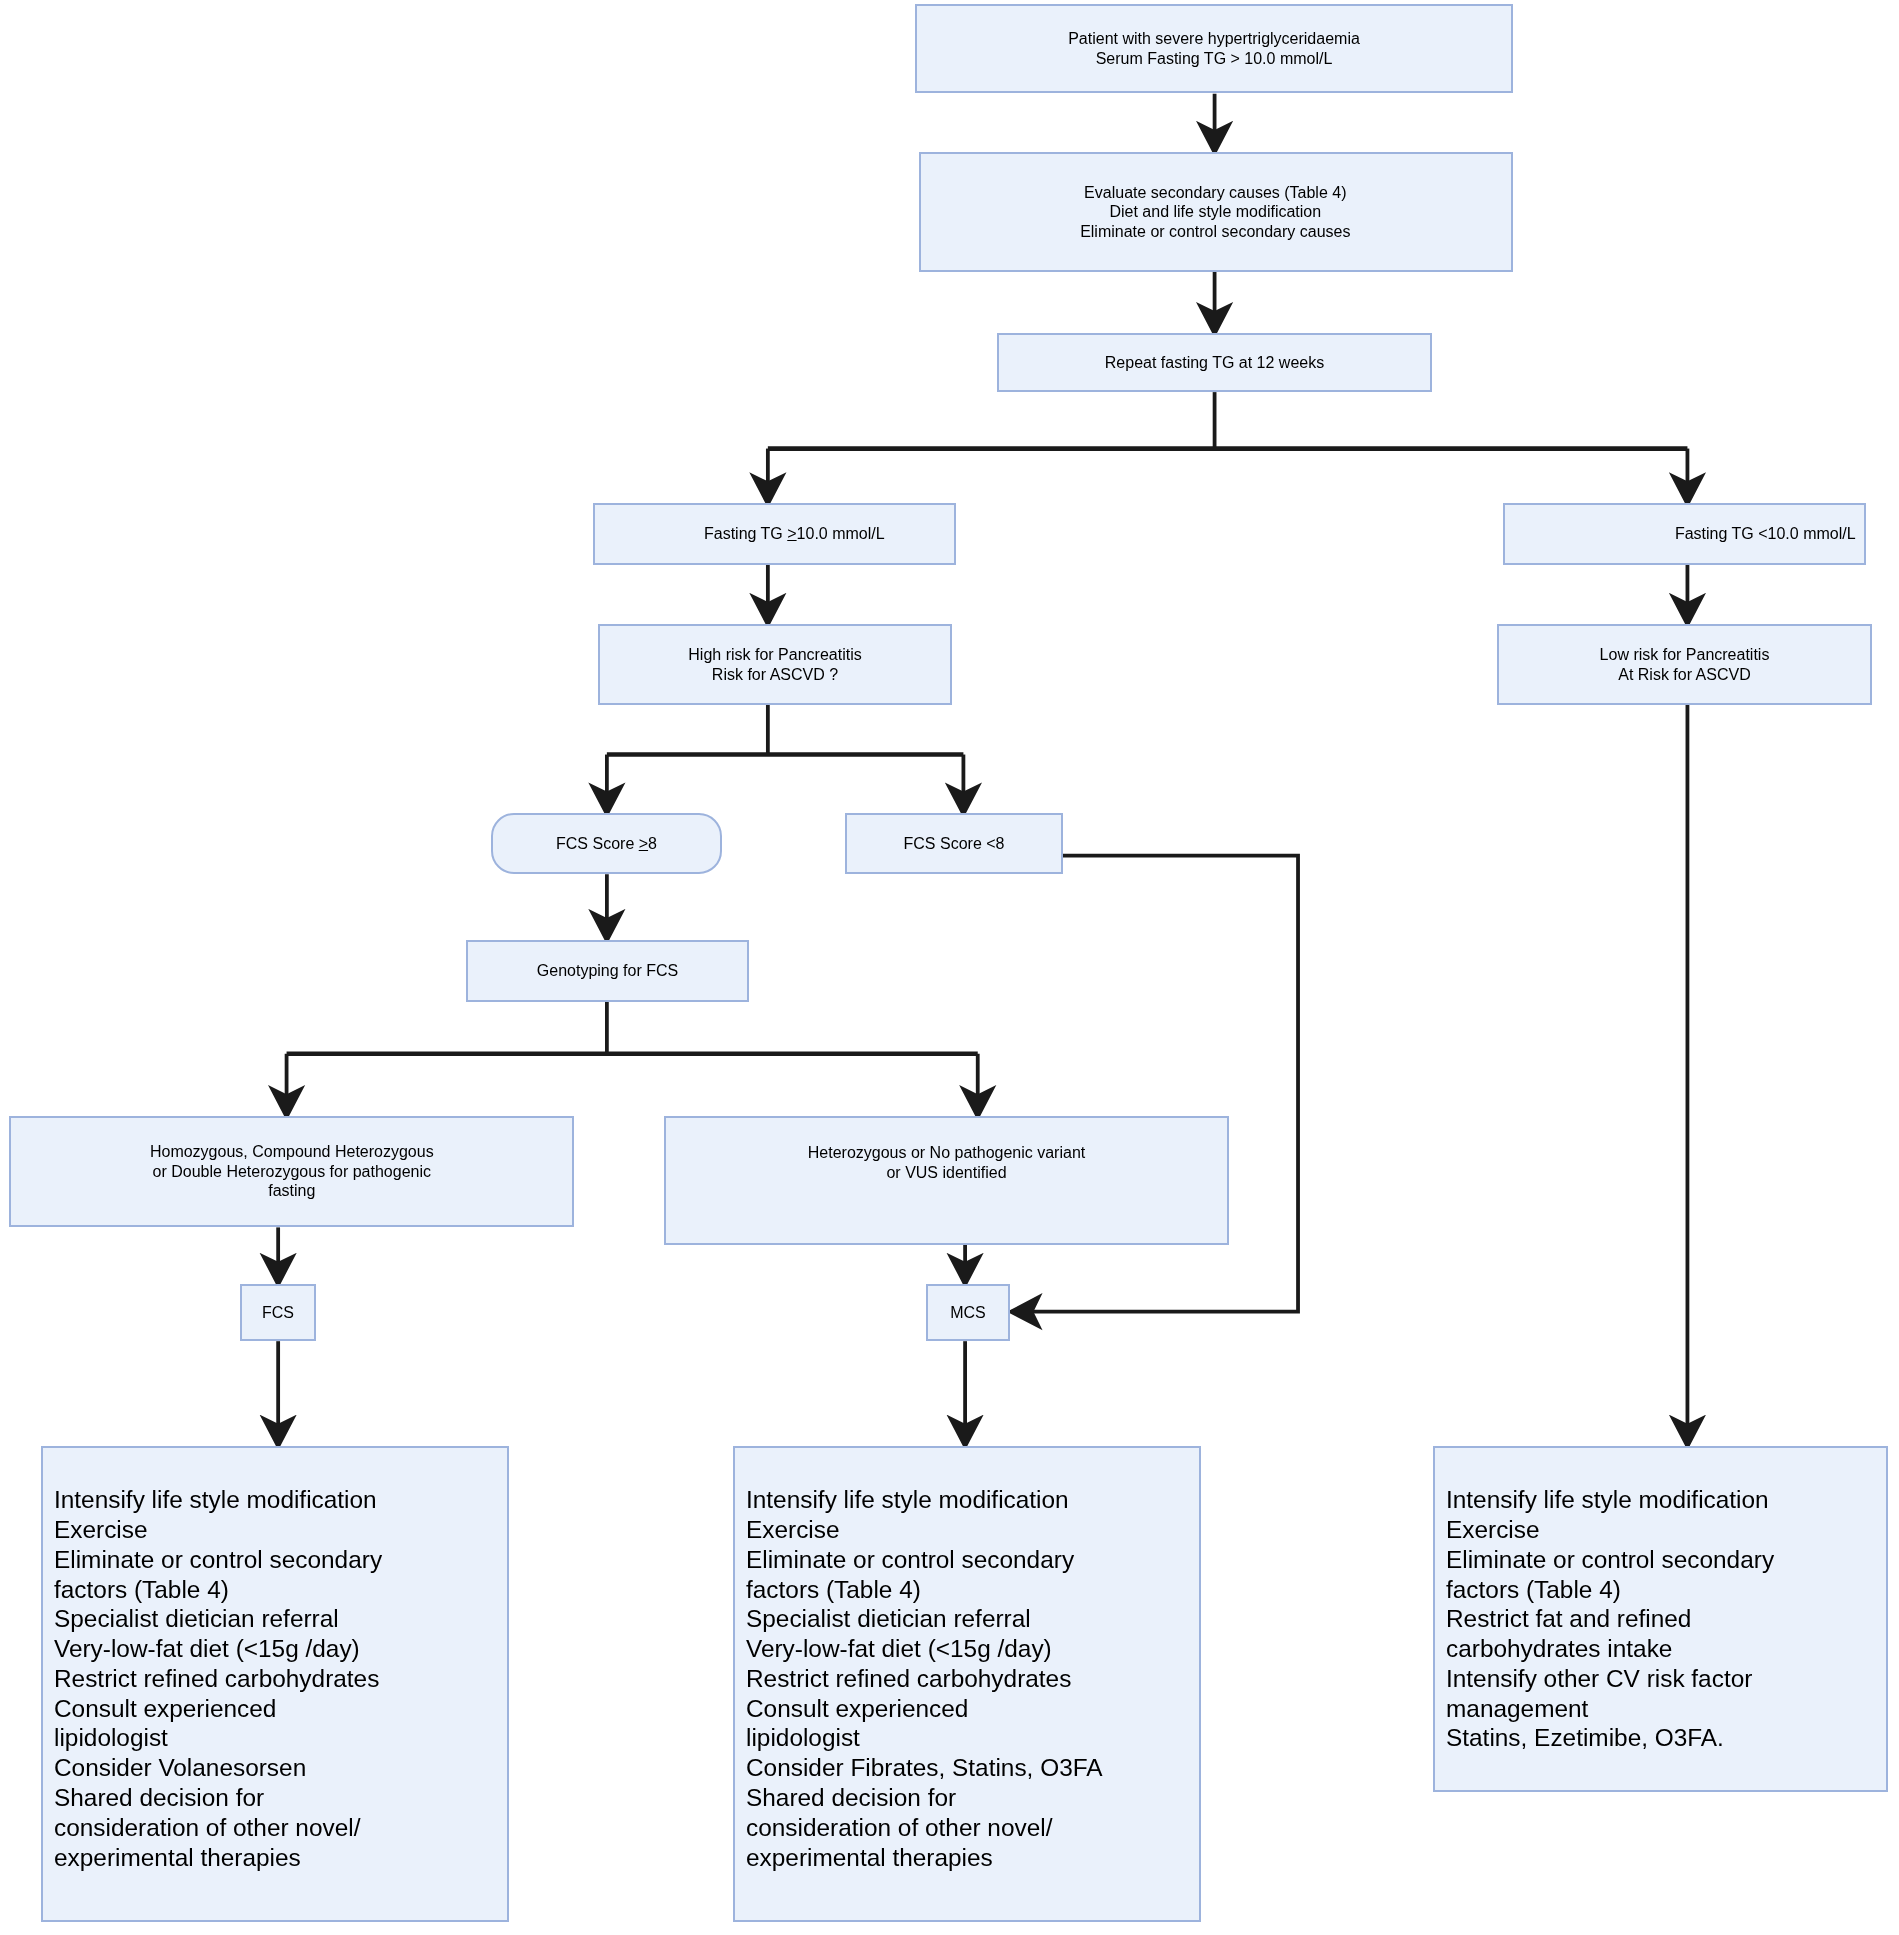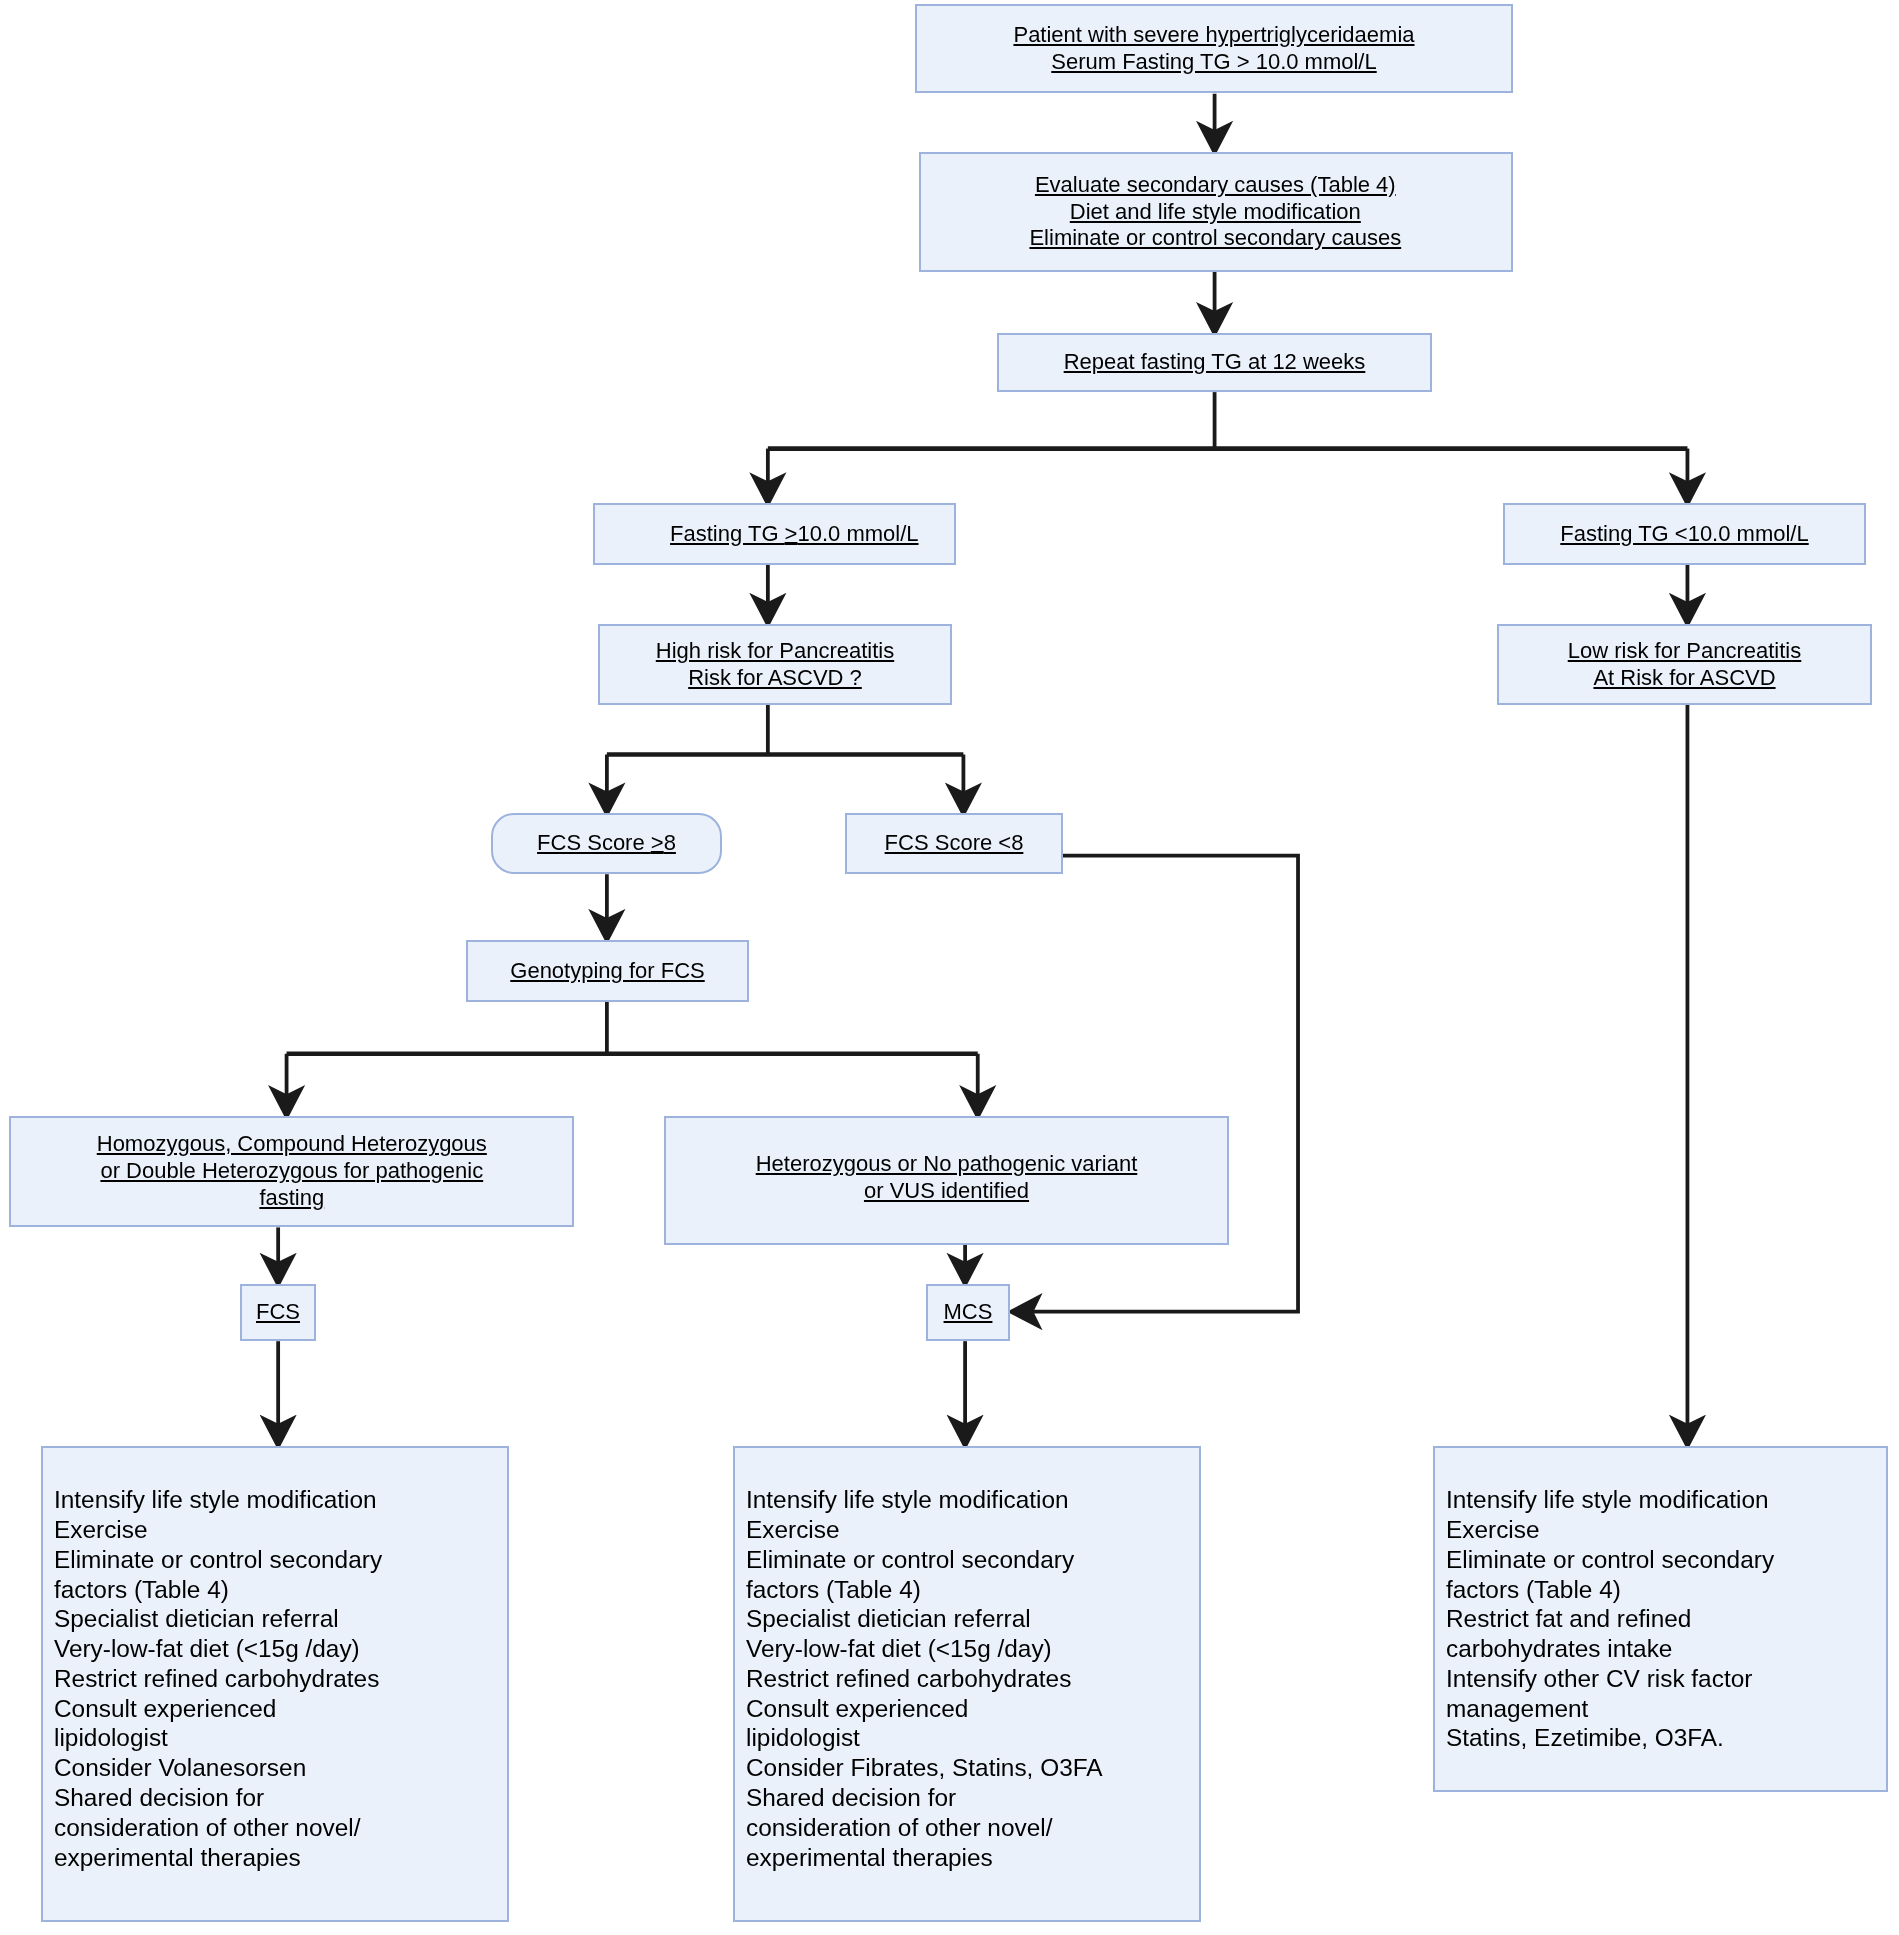--- a/index.html
+++ b/index.html
@@ -13,21 +13,21 @@
     border:2.1px solid #9db3dd;
     color:#000000;
     line-height:1.22;
     white-space:pre-line;
     overflow:hidden;
   }
   .node.ctr{display:flex;align-items:center;justify-content:center;text-align:center;}
   .node.lft{display:block;text-align:left;}
   .txt{display:block;width:100%;}
   
-  .f-lg{font-size:22px;text-decoration:underline;}
+  .f-lg{font-size:16px;}
   .f-md{font-size:24.4px;}
   .pad-l{padding:7.6px 8.4px 7.6px 11px;}
   .pad-c{padding:5.9px 8.4px;}
 </style>
 </head>
 <body>
 
 <div id="stage">
 
   <svg id="wires" viewBox="0 0 4506 4593" xmlns="http://www.w3.org/2000/svg">
@@ -89,21 +89,21 @@
   </div>
 
   <div class="node ctr pad-c f-lg" style="left:997px;top:333px;width:435px;height:59px;">
     <span class="txt">Repeat fasting TG at 12 weeks</span>
   </div>
 
   <div class="node ctr pad-c f-lg" style="left:593px;top:503px;width:363px;height:62px;padding-left:48px;">
     <span class="txt">Fasting TG <span style="text-decoration: underline; text-underline-offset: 0.06em;">&gt;</span>10.0 mmol/L</span>
   </div>
 
-  <div class="node ctr pad-c f-lg" style="left:1503px;top:503px;width:363px;height:62px;">
+  <div class="node ctr pad-c f-lg" style="left:1503px;top:503px;width:363px;height:62px;text-align:right;">
     <span class="txt">Fasting TG &lt;10.0 mmol/L</span>
   </div>
 
   <div class="node ctr pad-c f-lg" style="left:598px;top:624px;width:354px;height:81px;">
     <span class="txt">High risk for Pancreatitis
 Risk for ASCVD ?</span>
   </div>
 
   <div class="node ctr pad-c f-lg" style="left:1497px;top:624px;width:375px;height:81px;">
     <span class="txt">Low risk for Pancreatitis

